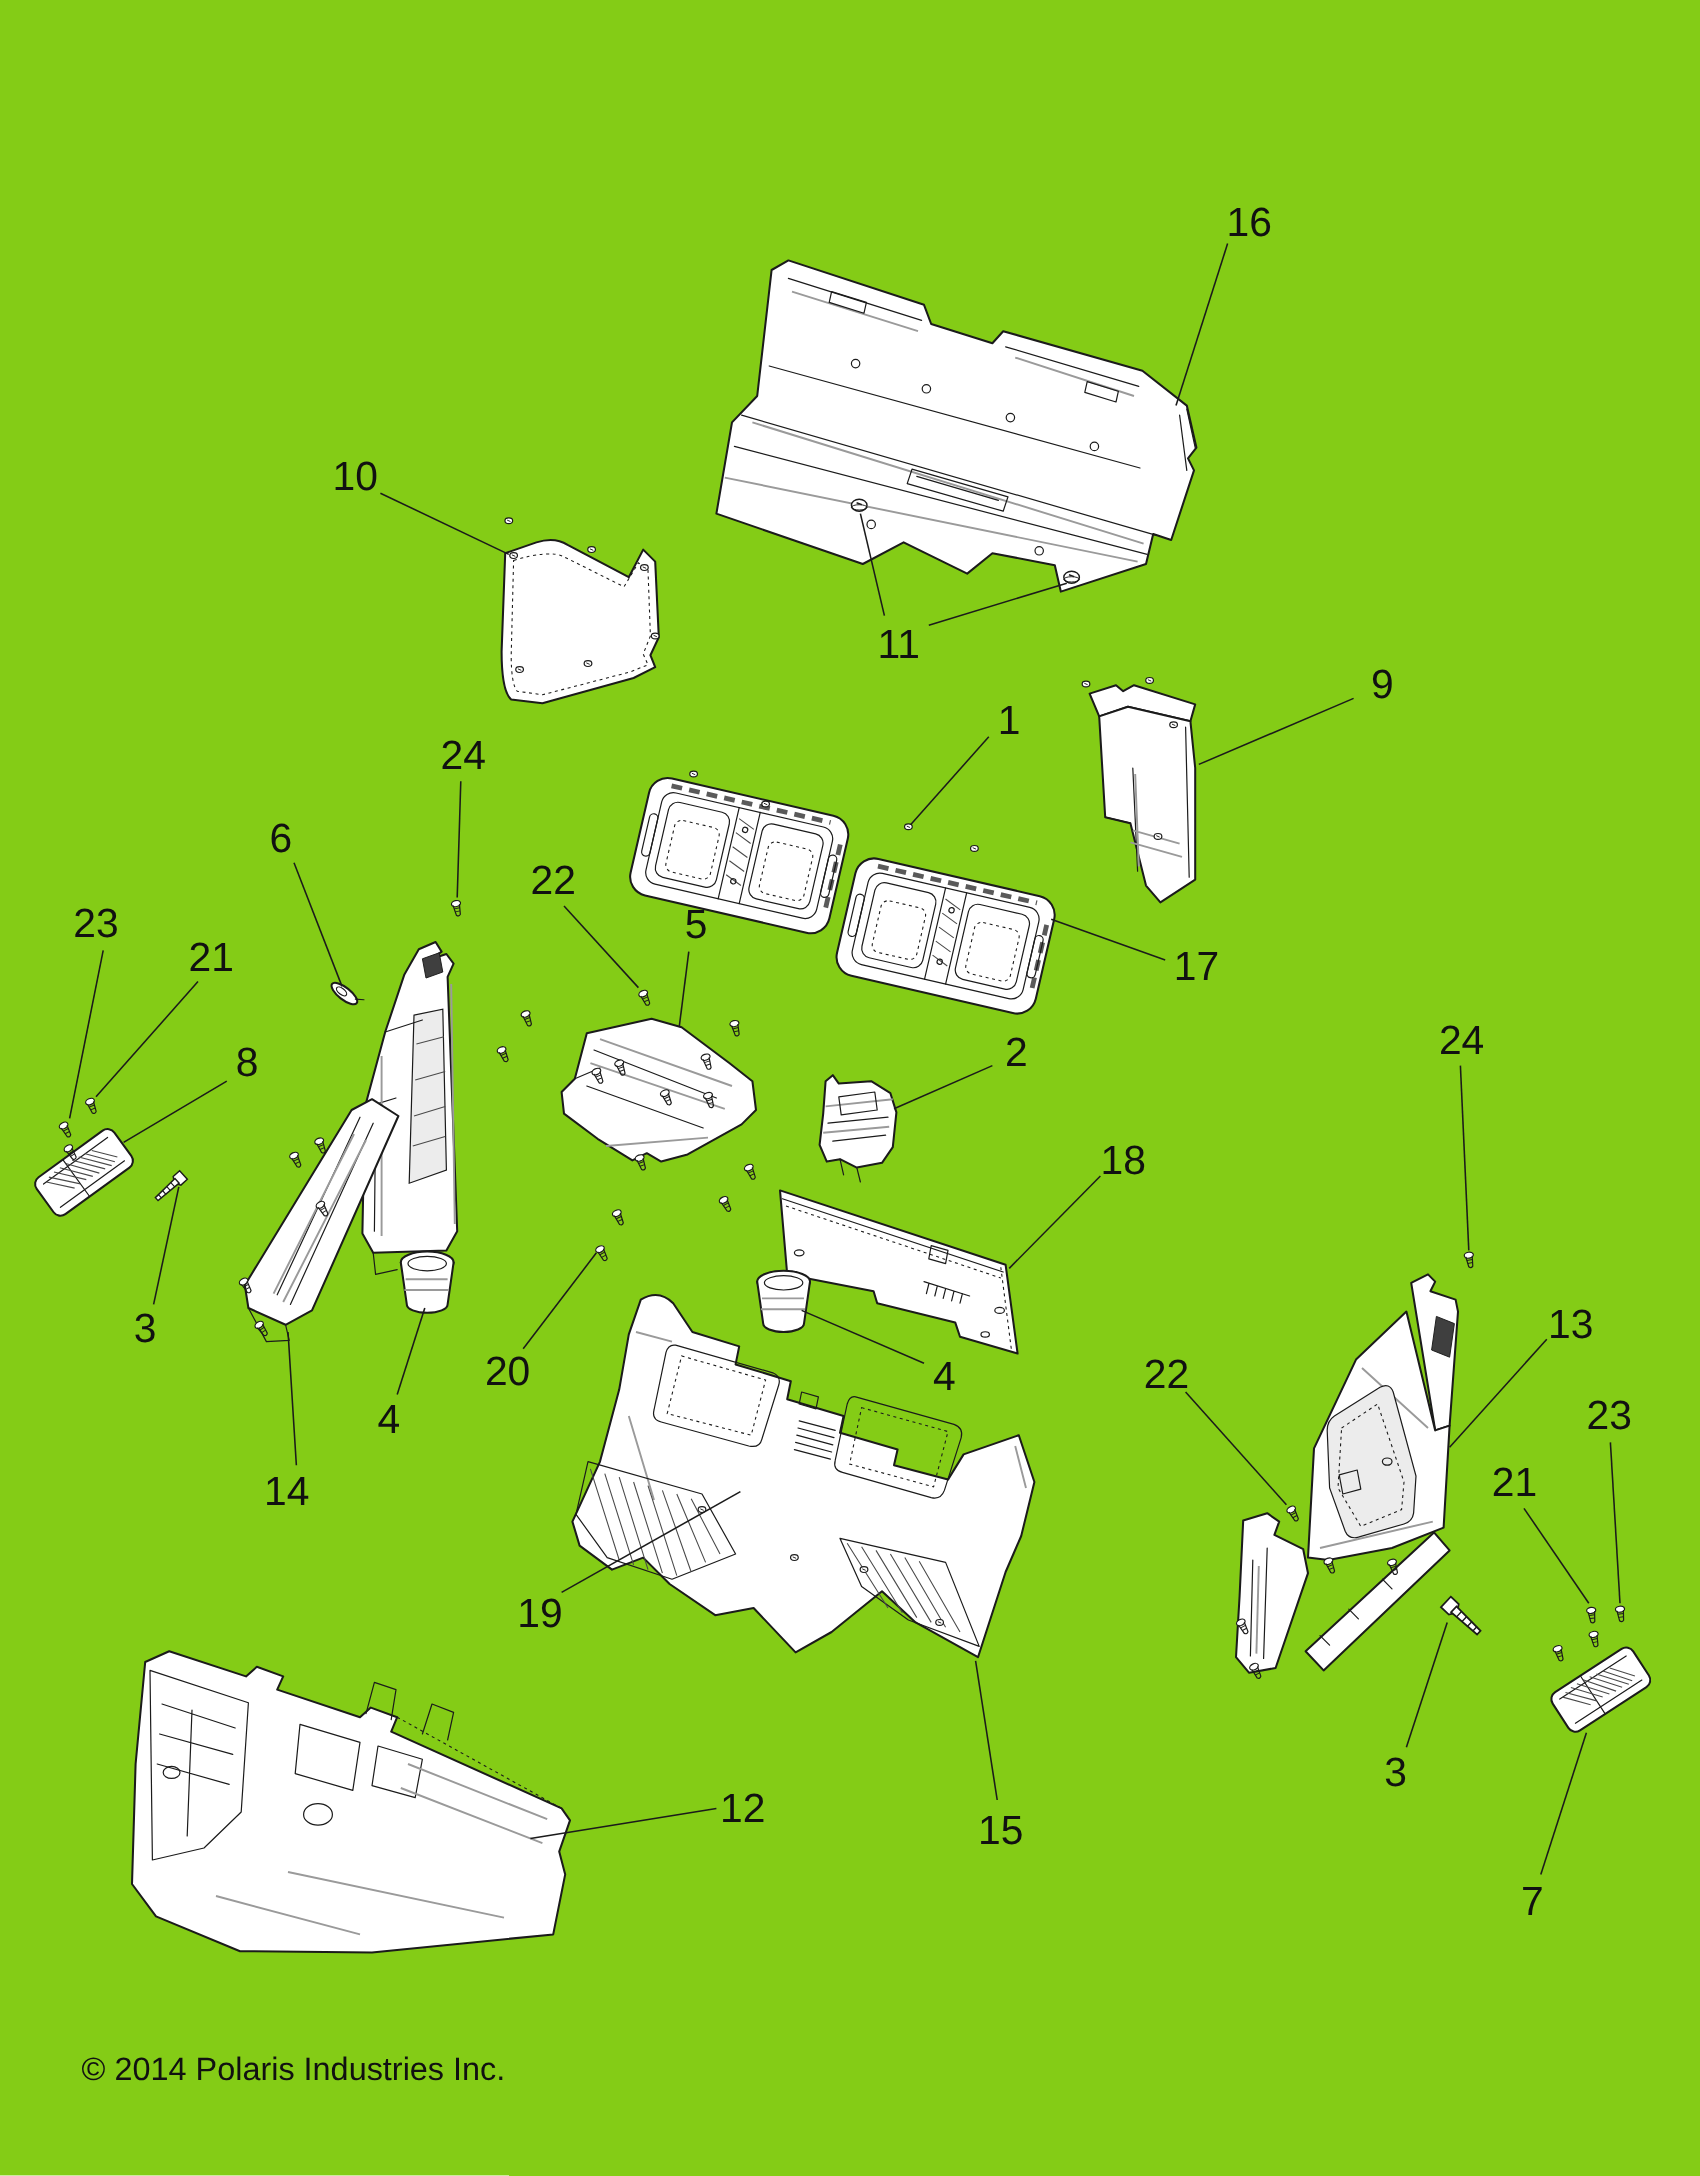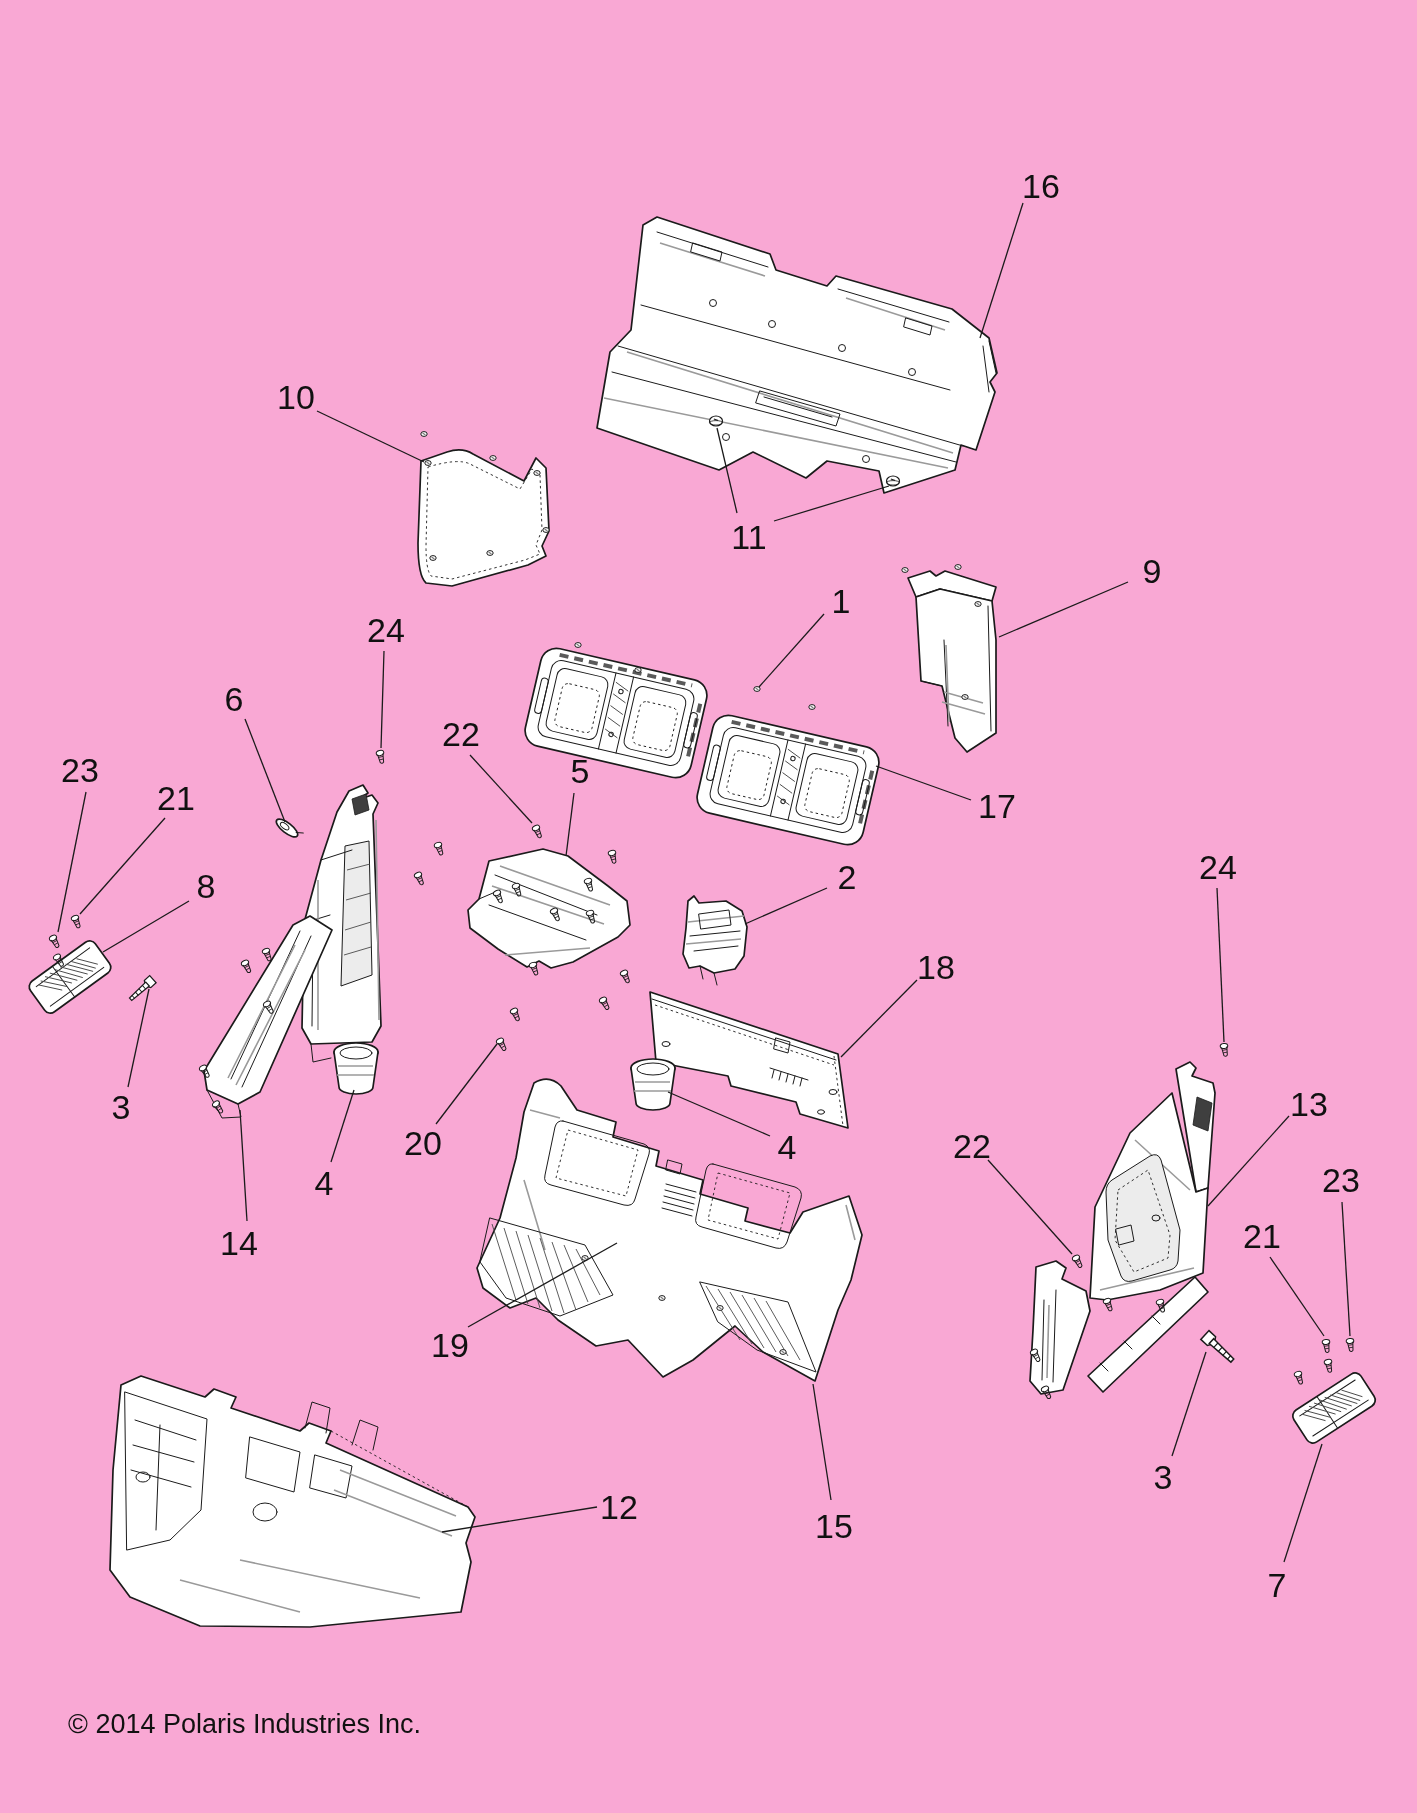--- a/index.html
+++ b/index.html
@@ -1,16 +1,16 @@
 <!DOCTYPE html>
 <html><head>
 <meta charset="utf-8">
 <style>
   html,body{margin:0;padding:0;background:#ffffff;}
-  .page{position:relative;width:1417px;height:1813px;background:#f9a8d4;overflow:hidden;
+  .page{position:relative;width:1417px;height:1813px;background:#84cc16;overflow:hidden;
         font-family:"Liberation Sans", sans-serif;}
   svg{display:block;}
   
   .o {stroke:#1b1b1b; stroke-width:1.7; fill:#ffffff; stroke-linejoin:round; stroke-linecap:round;}
   .i {stroke:#1b1b1b; stroke-width:1;   fill:none; stroke-linejoin:round; stroke-linecap:round;}
   .d {stroke:#1b1b1b; stroke-width:.9;  fill:none; stroke-dasharray:2.5 3;}
   .g {stroke:#9a9a9a; stroke-width:1.6; fill:none;}
   .h {stroke:#5a5a5a; stroke-width:4;   fill:none; stroke-dasharray:9 6;}
   .h4{stroke:#4a4a4a; stroke-width:.9;  fill:none;}
   .w {fill:#ececec; stroke:#1b1b1b; stroke-width:1;}

